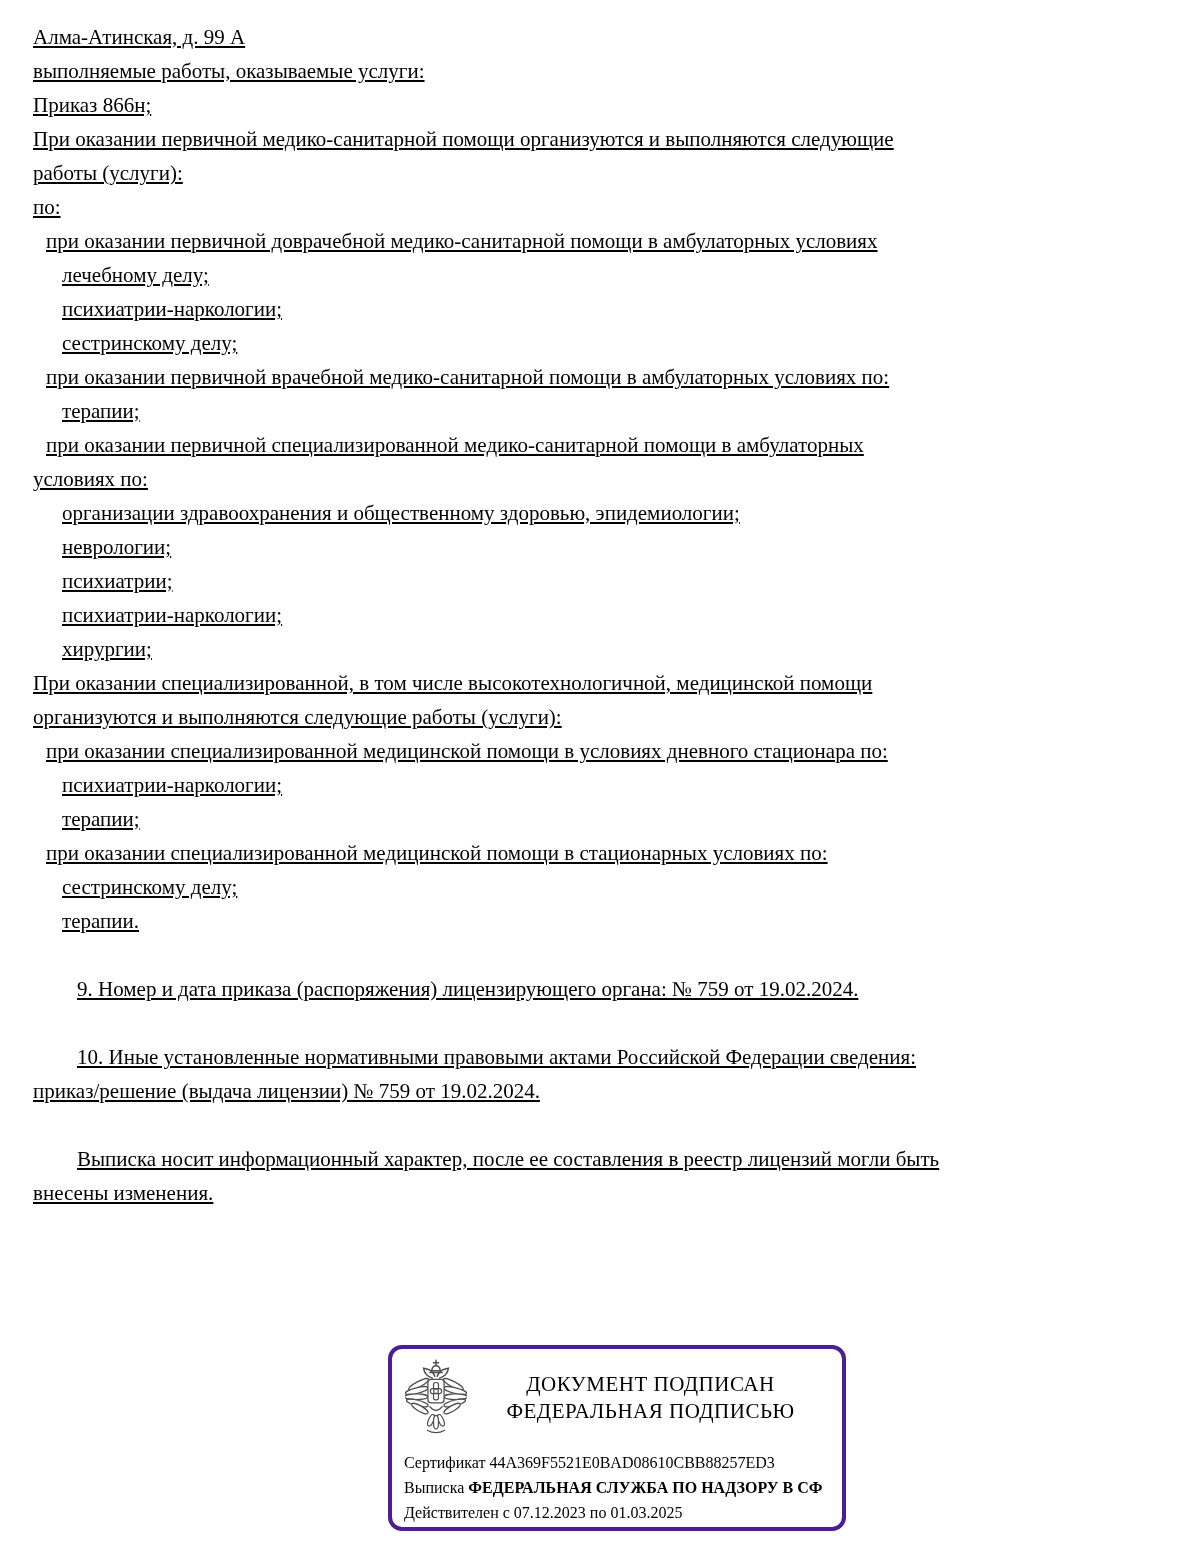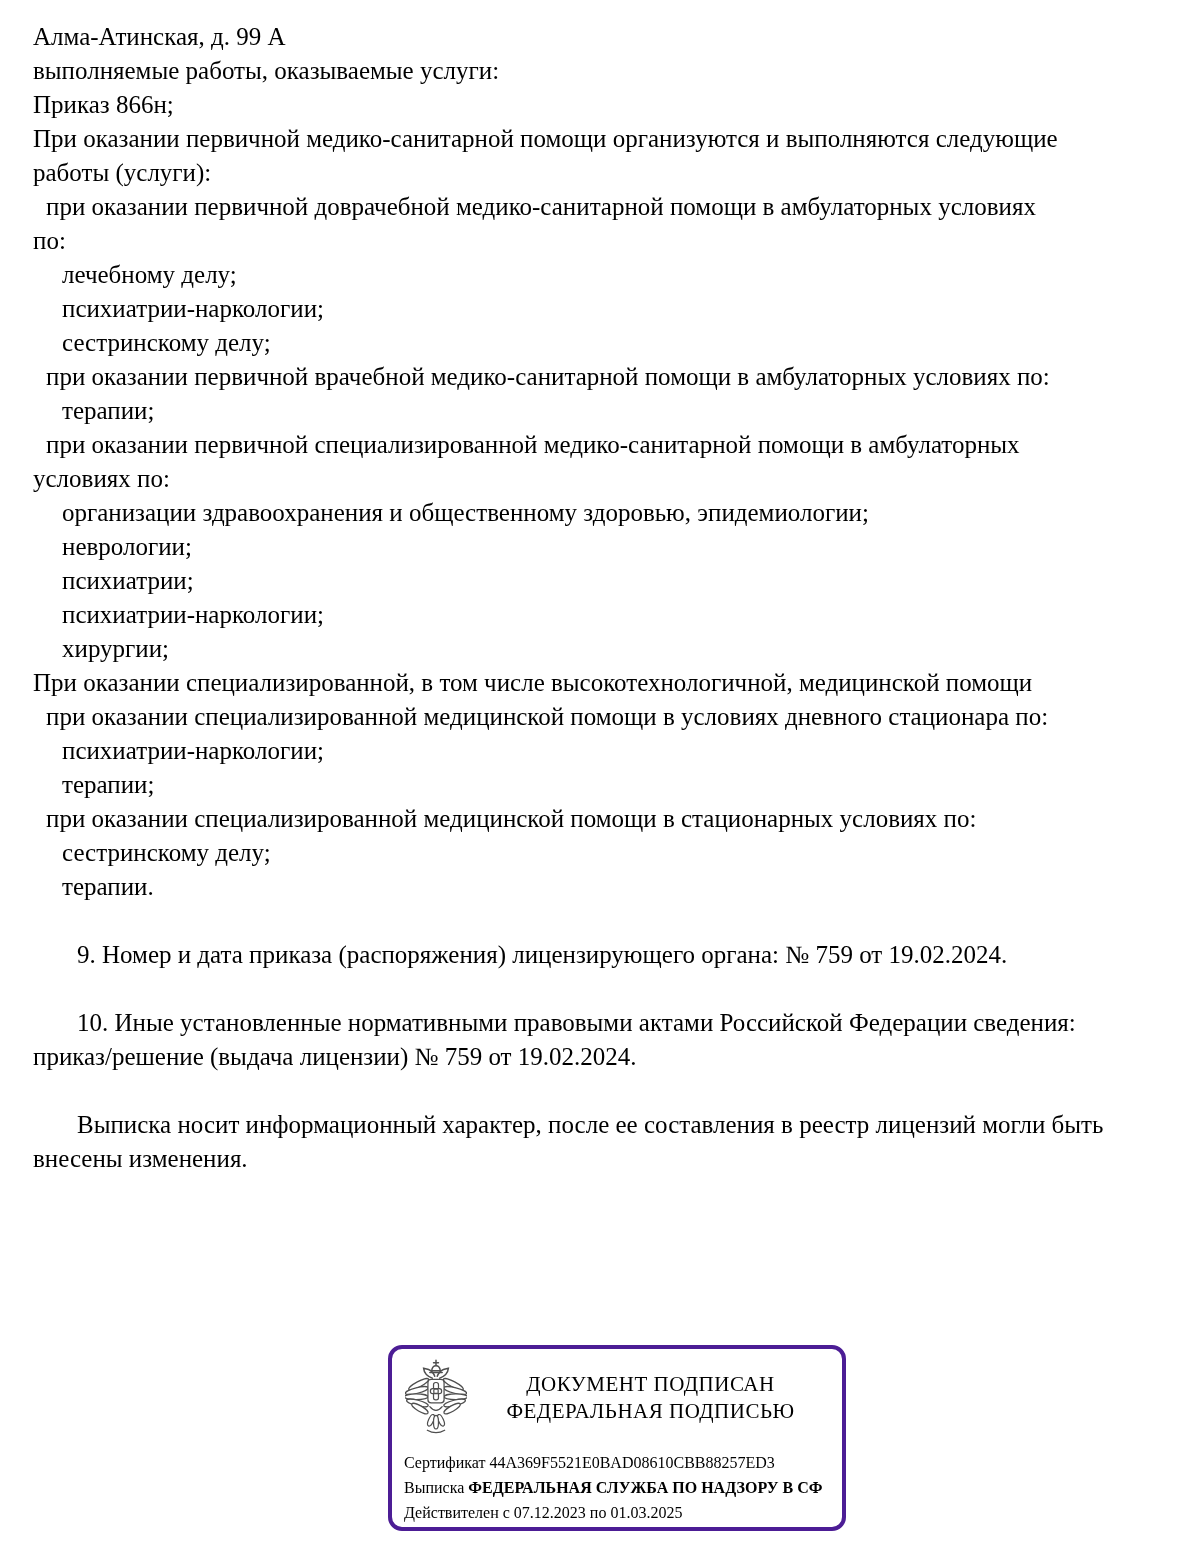--- a/index.html
+++ b/index.html
@@ -18,23 +18,24 @@
   }
   .doc-text {
     position: absolute;
     top: 0;
     left: 0;
     width: 1200px;
     padding: 20px 0 0 33px;
     box-sizing: border-box;
   }
   .ln {
-    font-size: 25px;
+    font-size: 21px;
     line-height: 34px;
     white-space: nowrap;
+    text-decoration: underline;
   }
   .ind1 { padding-left: 13px; }
   .ind2 { padding-left: 29px; }
   .gap  { margin-top: 34px; margin-left: 44px; }
 
   
   .sig-box {
     position: absolute;
     left: 388px;
     top: 1345px;
@@ -80,35 +81,36 @@
 <body>
 
 <div class="page">
 
   <div class="doc-text">
     <div class="ln">Алма-Атинская, д. 99 А</div>
     <div class="ln">выполняемые работы, оказываемые услуги:</div>
     <div class="ln">Приказ 866н;</div>
     <div class="ln">При оказании первичной медико-санитарной помощи организуются и выполняются следующие</div>
     <div class="ln">работы (услуги):</div>
+    <div class="ln">по:</div>
     <div class="ln ind1">при оказании первичной доврачебной медико-санитарной помощи в амбулаторных условиях</div>
-    <div class="ln">по:</div>
     <div class="ln ind2">лечебному делу;</div>
     <div class="ln ind2">психиатрии-наркологии;</div>
     <div class="ln ind2">сестринскому делу;</div>
     <div class="ln ind1">при оказании первичной врачебной медико-санитарной помощи в амбулаторных условиях по:</div>
     <div class="ln ind2">терапии;</div>
     <div class="ln ind1">при оказании первичной специализированной медико-санитарной помощи в амбулаторных</div>
     <div class="ln">условиях по:</div>
     <div class="ln ind2">организации здравоохранения и общественному здоровью, эпидемиологии;</div>
     <div class="ln ind2">неврологии;</div>
     <div class="ln ind2">психиатрии;</div>
     <div class="ln ind2">психиатрии-наркологии;</div>
     <div class="ln ind2">хирургии;</div>
     <div class="ln">При оказании специализированной, в том числе высокотехнологичной, медицинской помощи</div>
+    <div class="ln">организуются и выполняются следующие работы (услуги):</div>
     <div class="ln ind1">при оказании специализированной медицинской помощи в условиях дневного стационара по:</div>
     <div class="ln ind2">психиатрии-наркологии;</div>
     <div class="ln ind2">терапии;</div>
     <div class="ln ind1">при оказании специализированной медицинской помощи в стационарных условиях по:</div>
     <div class="ln ind2">сестринскому делу;</div>
     <div class="ln ind2">терапии.</div>
     <div class="ln gap">9. Номер и дата приказа (распоряжения) лицензирующего органа: № 759 от 19.02.2024.</div>
     <div class="ln gap">10. Иные установленные нормативными правовыми актами Российской Федерации сведения:</div>
     <div class="ln">приказ/решение (выдача лицензии) № 759 от 19.02.2024.</div>
     <div class="ln gap">Выписка носит информационный характер, после ее составления в реестр лицензий могли быть</div>

